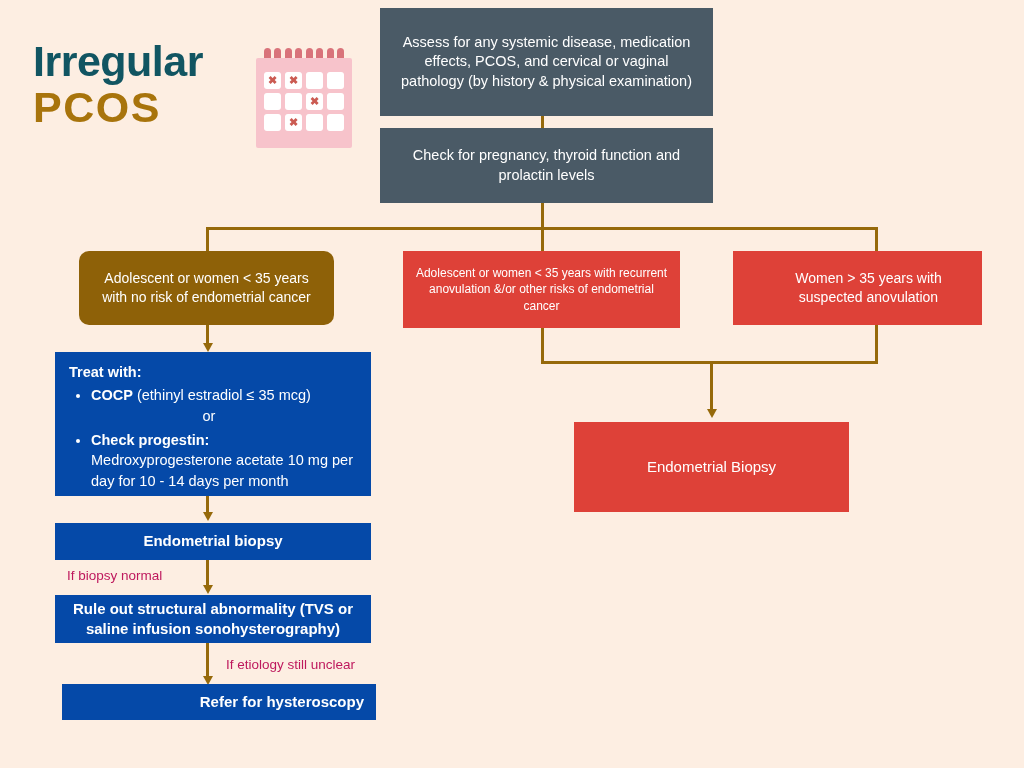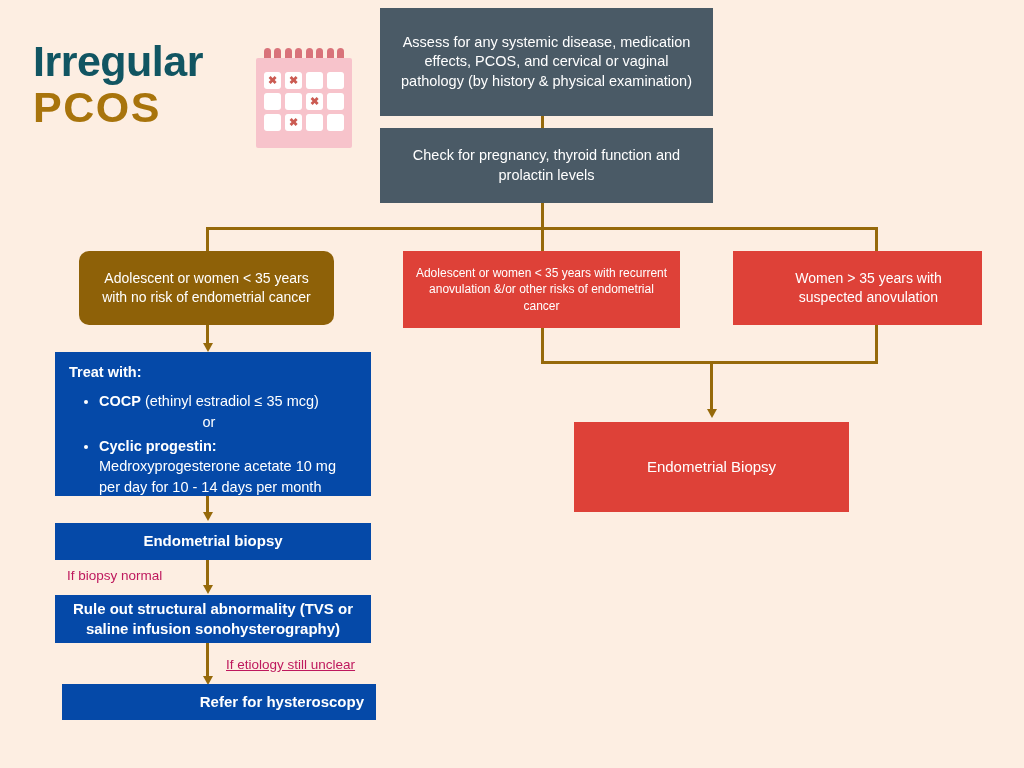--- a/index.html
+++ b/index.html
@@ -133,21 +133,21 @@
     font-size: 14.5px;
     line-height: 1.42;
     text-align: left;
   }
   .treat-head {
     font-weight: bold;
     font-size: 14.5px;
     margin-bottom: 2px;
   }
   .treat-list {
-    margin: 8px;
+    margin: 0;
     padding-left: 22px;
     list-style: disc;
   }
   .treat-list li { margin: 0 0 1px 0; }
   .treat-or {
     text-align: center;
     margin: 0 0 3px 0;
     padding-right: 30px;
   }
   .b { font-weight: bold; }
@@ -246,42 +246,42 @@
   </div>
 
   <div class="vline" style="left:206px; top:325px; height:21px;"></div>
   <div class="arrowhead" style="left:202.5px; top:343px;"></div>
 
   <div class="treat-box" style="left:55px; top:352px; width:316px; height:144px;">
     <div class="treat-head">Treat with:</div>
     <ul class="treat-list">
       <li><span class="b">COCP</span><span> (ethinyl estradiol ≤ 35 mcg)</span></li>
       <div class="treat-or">or</div>
-      <li><span class="b">Cyclic progestin:</span><br><span>Medroxyprogesterone acetate 10 mg per day for 10 - 14 days per month</span></li>
+      <li><span class="b">Check progestin:</span><br><span>Medroxyprogesterone acetate 10 mg per day for 10 - 14 days per month</span></li>
     </ul>
   </div>
 
   <div class="vline" style="left:206px; top:496px; height:18px;"></div>
   <div class="arrowhead" style="left:202.5px; top:512px;"></div>
 
   <div class="node blue" style="left:55px; top:523px; width:316px; height:37px; font-size:15px; font-weight:bold;">
     <span class="node-text">Endometrial biopsy</span>
   </div>
 
   <div class="vline" style="left:206px; top:560px; height:28px;"></div>
   <div class="arrowhead" style="left:202.5px; top:585px;"></div>
   <div class="edge-label" style="left:67px; top:568px;">If biopsy normal</div>
 
   <div class="node blue" style="left:55px; top:595px; width:316px; height:48px; font-size:15px; font-weight:bold;">
     <span class="node-text">Rule out structural abnormality (TVS or saline infusion sonohysterography)</span>
   </div>
 
   <div class="vline" style="left:206px; top:643px; height:38px;"></div>
   <div class="arrowhead" style="left:202.5px; top:676px;"></div>
-  <div class="edge-label" style="left:226px; top:657px;text-decoration:underline;">If etiology still unclear</div>
+  <div class="edge-label" style="left:226px; top:657px;">If etiology still unclear</div>
 
   <div class="node blue" style="left:62px; top:684px; width:314px; height:36px; font-size:15px; font-weight:bold;justify-content:flex-end;">
     <span class="node-text">Refer for hysteroscopy</span>
   </div>
 
   <div class="vline" style="left:541px; top:328px; height:36px;"></div>
   <div class="vline" style="left:875px; top:325px; height:39px;"></div>
 
   <div class="hline" style="left:541px; top:361px; width:337px;"></div>
 

